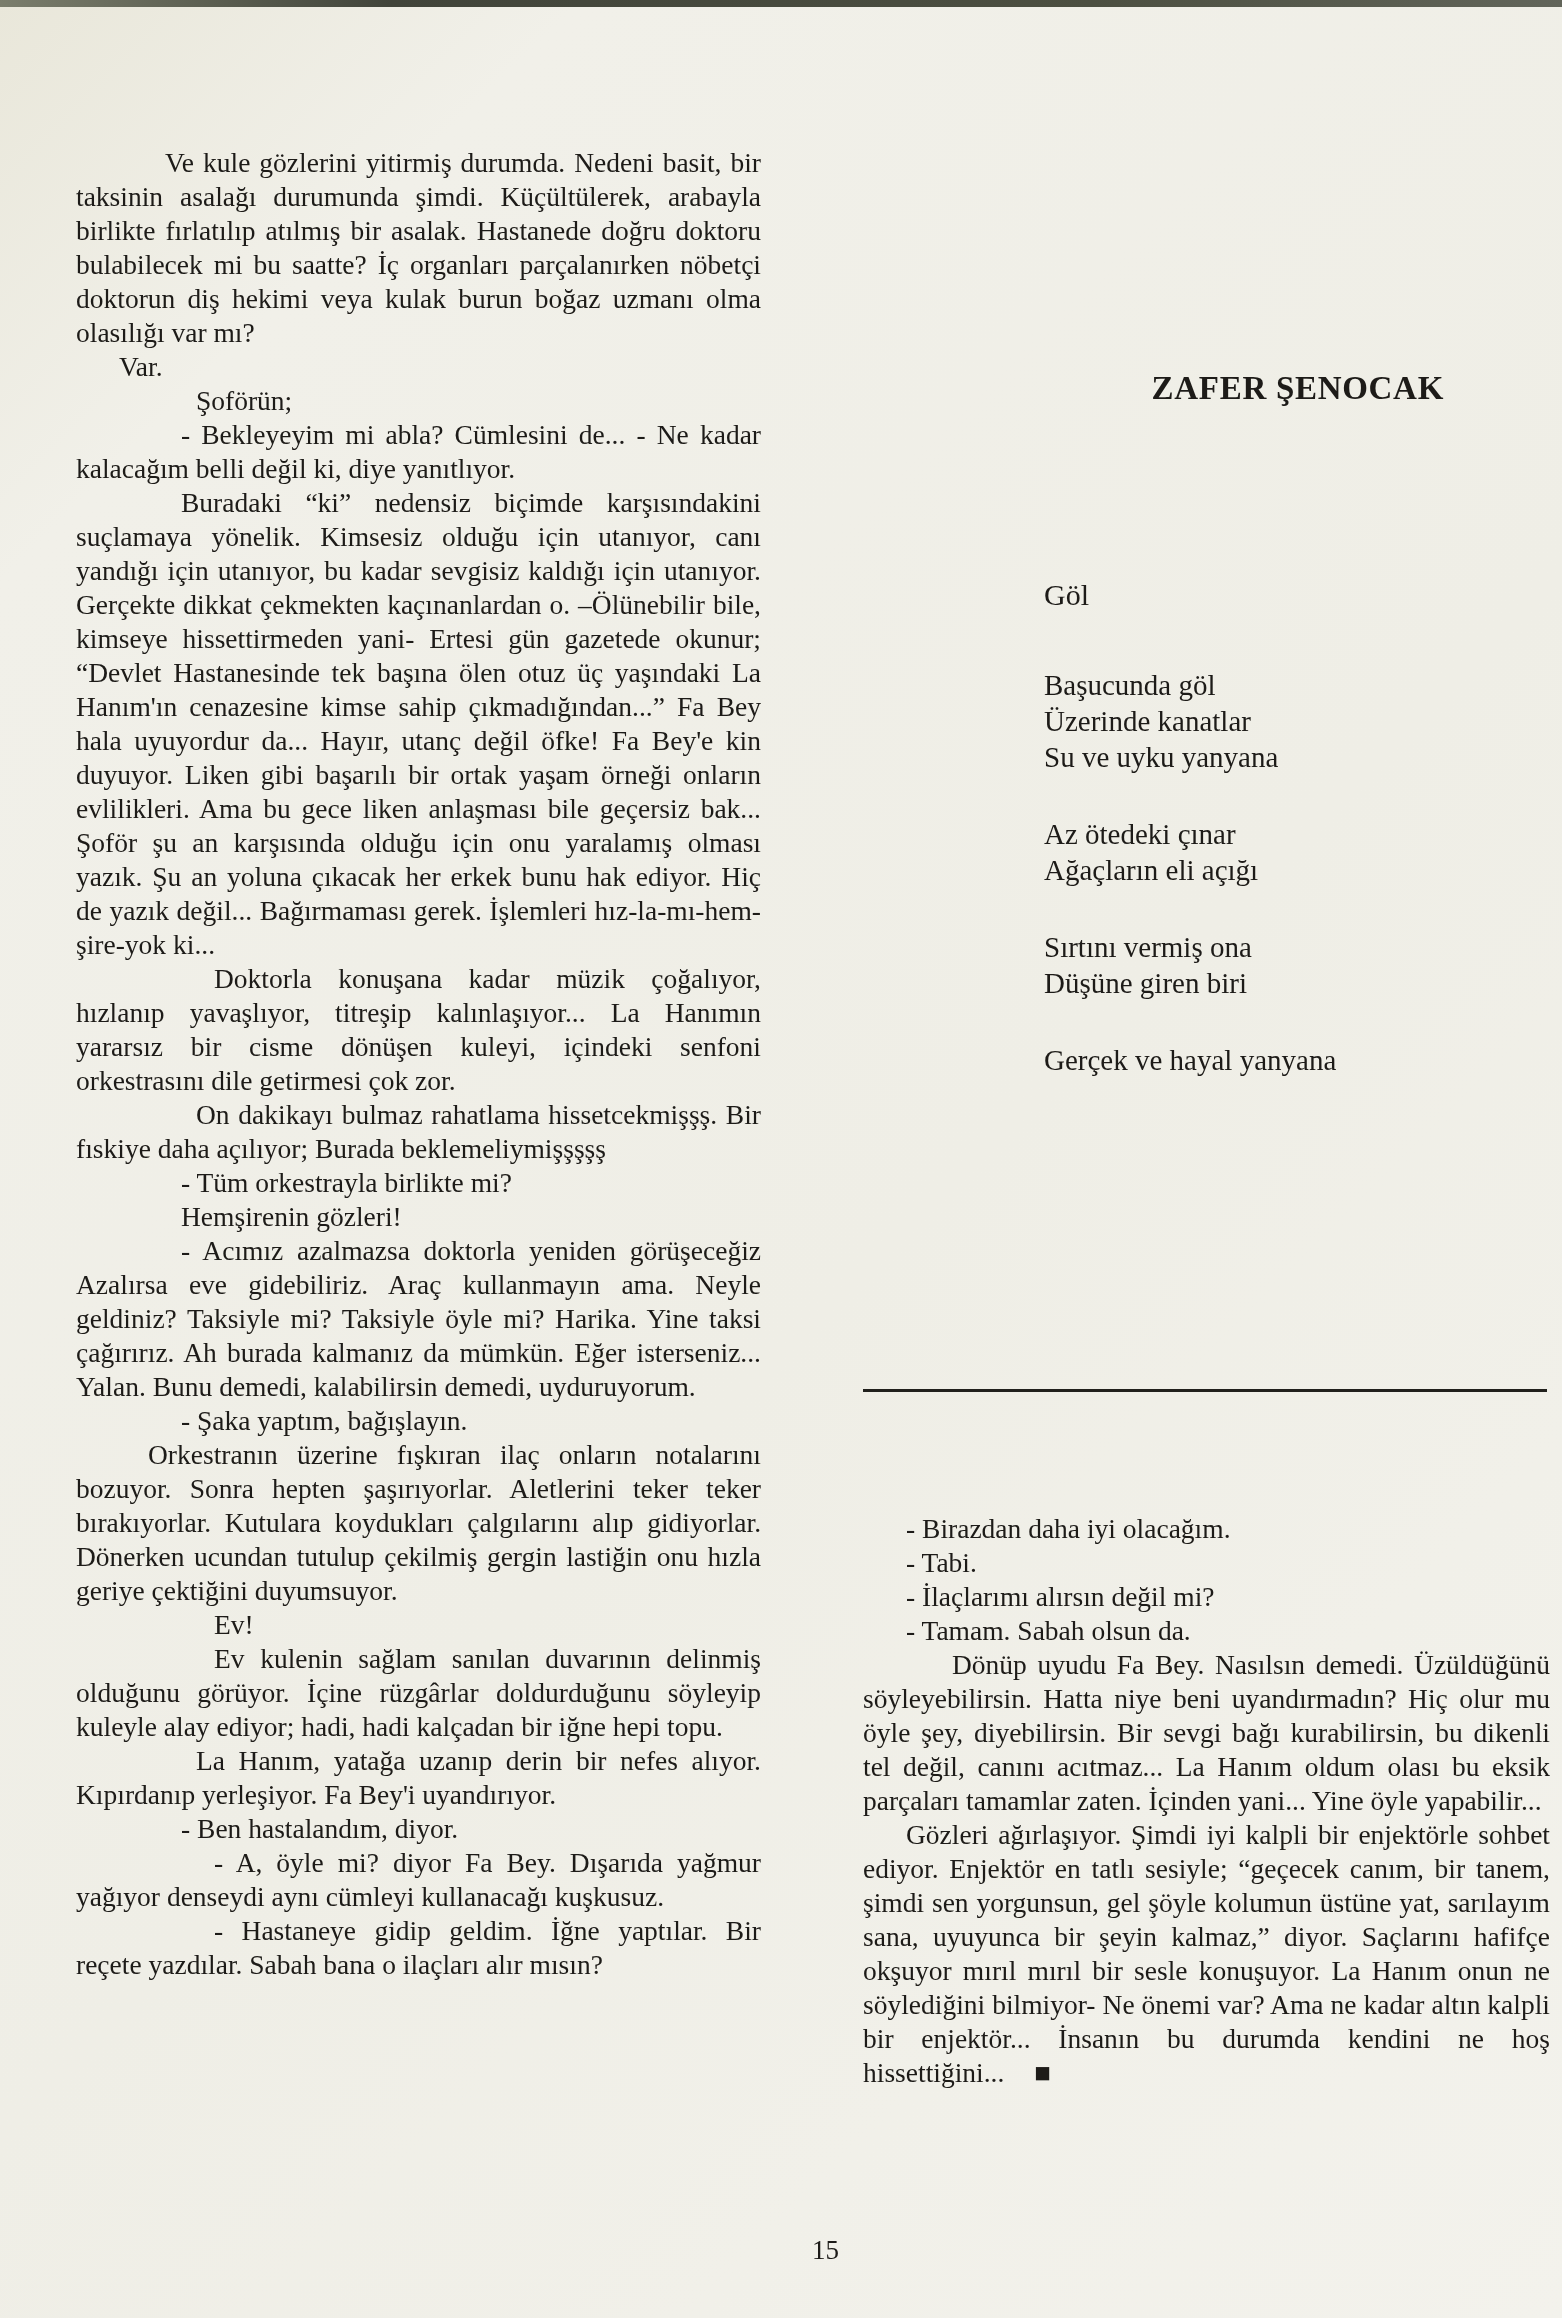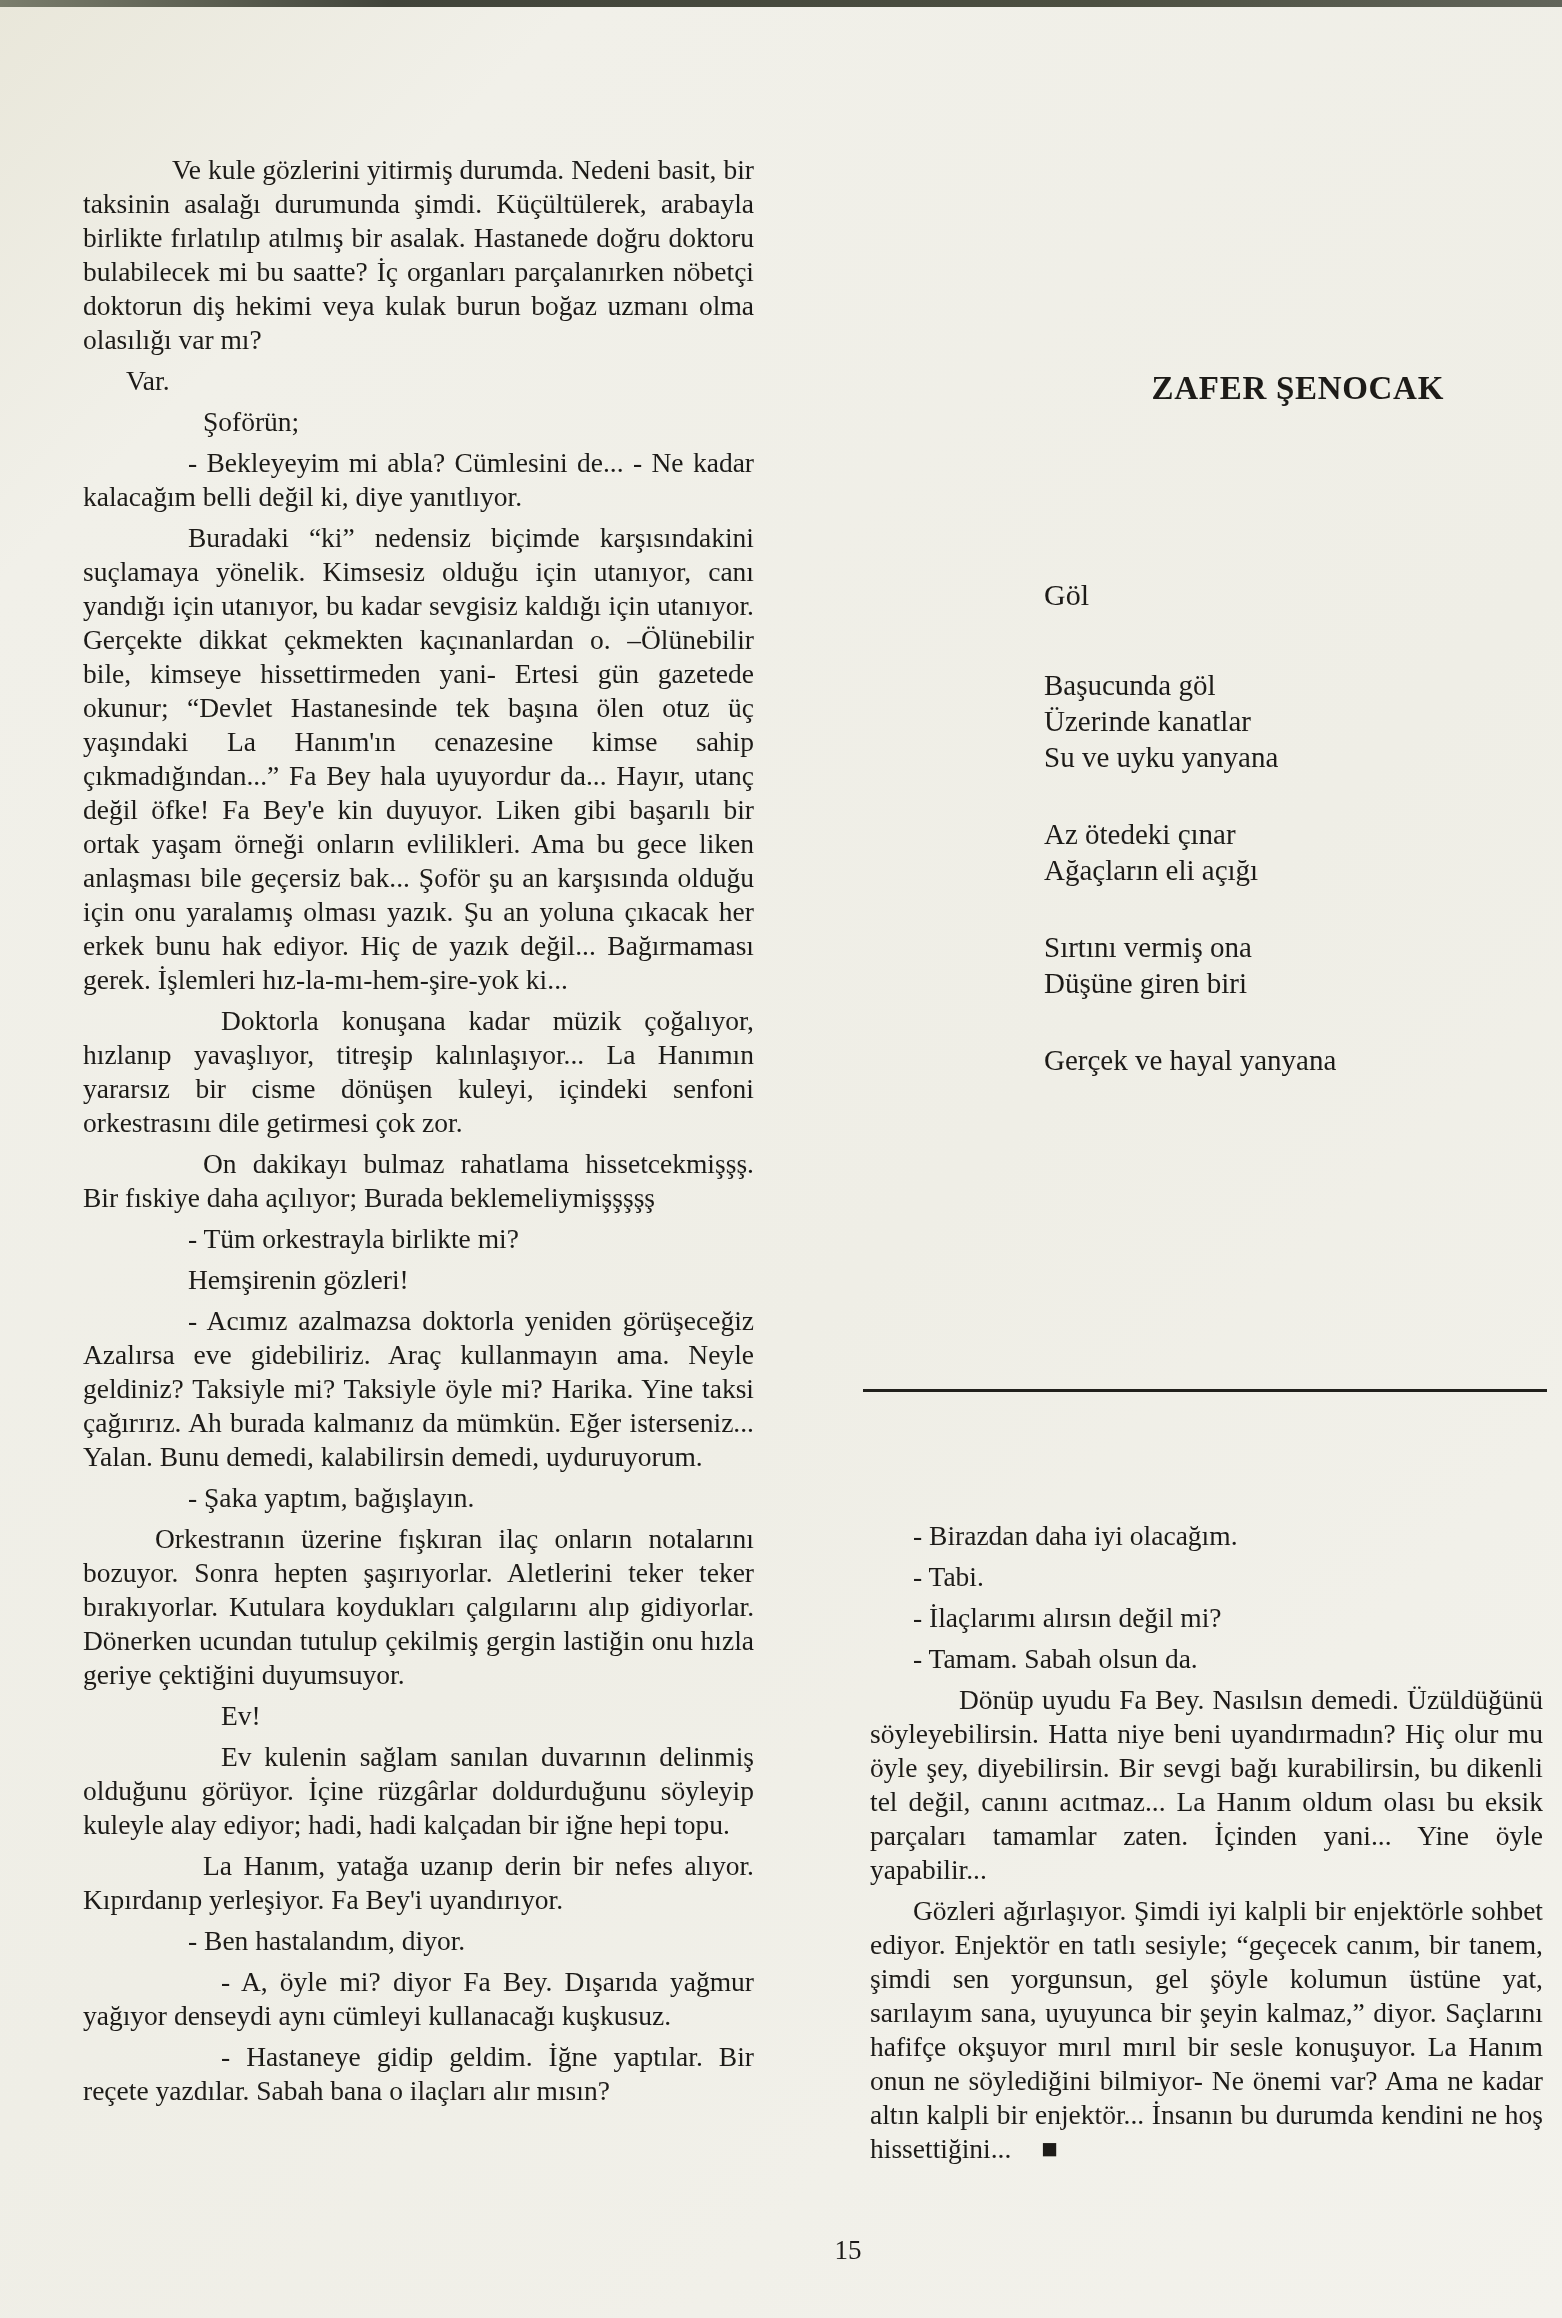--- a/index.html
+++ b/index.html
@@ -16,21 +16,21 @@
     background:linear-gradient(to right,#7a7d6c,#41443a 25%,#4c4f41 70%,#62655a);
   }
   .col-left{
     position:absolute;left:76px;top:146px;width:685px;
     font-size:27.5px;line-height:34px;text-align:justify;
   }
   .story{
     position:absolute;left:863px;top:1512px;width:687px;
     font-size:27.5px;line-height:34px;text-align:justify;
   }
-  .col-left p,.story p{margin:7px;padding:0;}
+  .col-left p,.story p{margin:0;padding:0;}
   .i60{text-indent:43px}
   .i100{text-indent:72px}
   .i120{text-indent:89px}
   .i145{text-indent:105px}
   .i165{text-indent:120px}
   .i190{text-indent:138px}
   .it{}
   .endmark{margin-left:30px;font-style:normal;}
   .author{
     position:absolute;left:879px;top:370px;width:565px;
@@ -44,21 +44,21 @@
     position:absolute;left:1044px;top:667px;
     font-size:29px;line-height:36px;
   }
   .stanza{margin:0 0 41px 0;}
   .rule{
     position:absolute;left:863px;top:1389px;width:684px;height:2.9px;
     background:#21201c;
   }
   .pageno{
     position:absolute;left:812px;top:2235px;width:72px;
-    text-align:center;font-size:27px;
+    text-align:left;font-size:27px;
   }
 </style>
 </head>
 <body>
 
 <div class="page">
 
   <div class="top-edge"></div>
 
   <div class="col-left">

